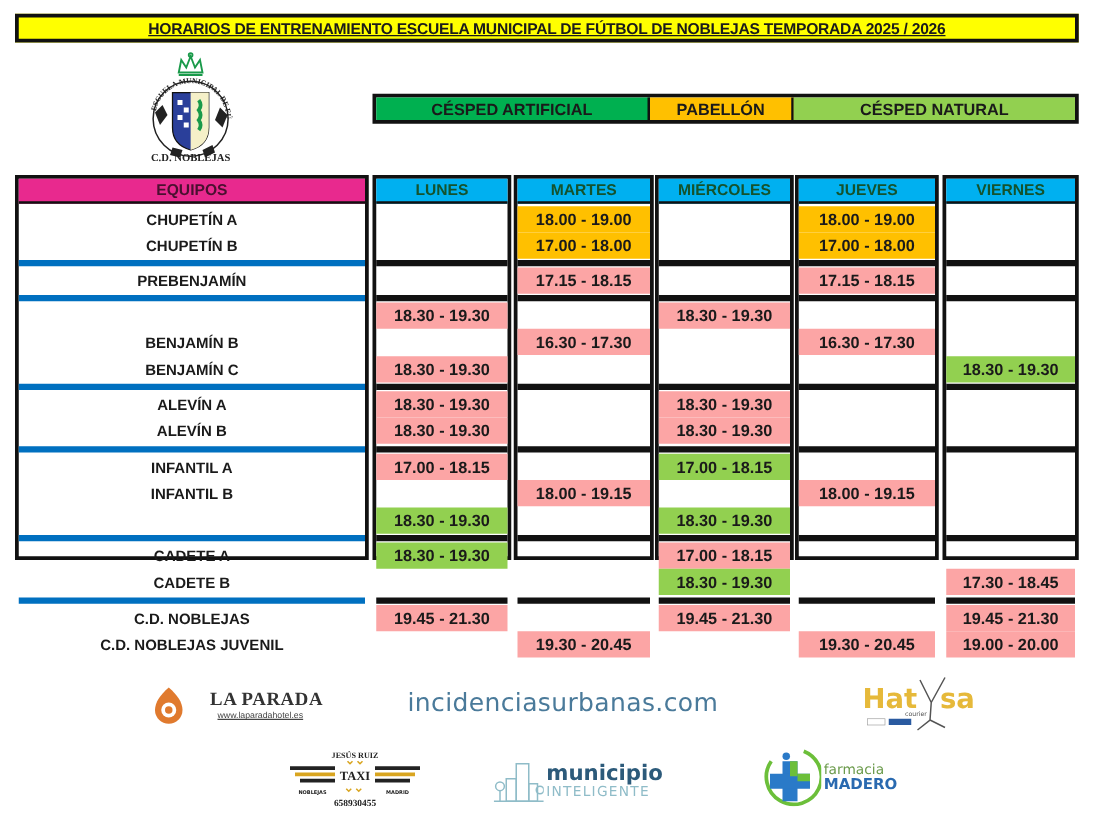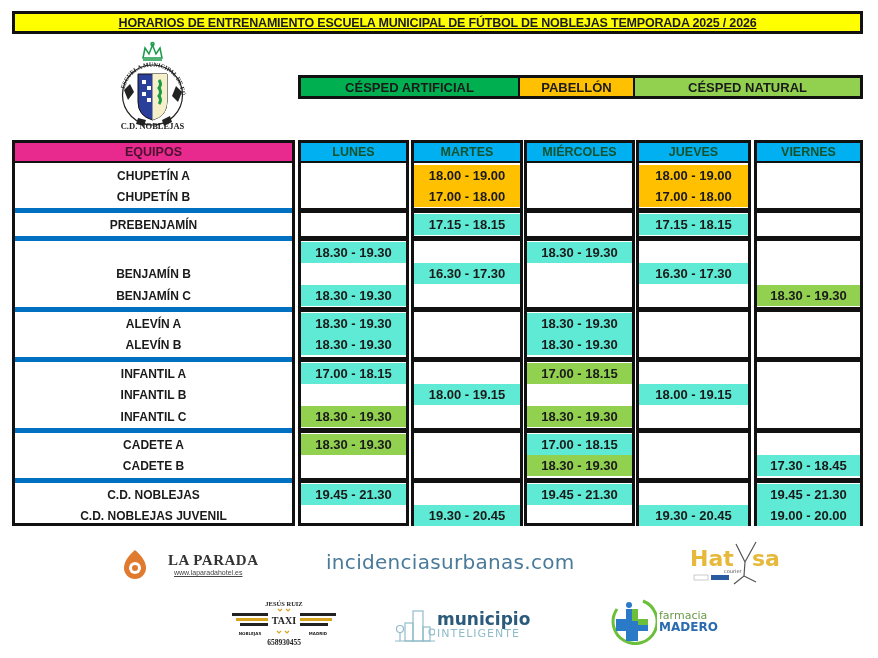--- a/index.html
+++ b/index.html
@@ -12,32 +12,32 @@
 
   .logo { left: 100px; top: 40px; width: 105px; height: 95px; }
   .logo-caption { left: 100px; top: 121px; width: 105px; text-align: center; font-family: "Liberation Serif", serif; font-weight: bold; font-size: 8.5px; color: #222; }
 
   .legend { left: 298px; top: 75px; width: 565px; height: 24px; border: 3px solid #111; display: flex; }
   .legend div { height: 100%; display: flex; align-items: center; justify-content: center; font-weight: bold; font-size: 13px; color: #1a1a1a; }
   .legend .art { width: 219px; background: #00b050; border-right: 2px solid #111; }
   .legend .pab { width: 115px; background: #ffc000; border-right: 2px solid #111; }
   .legend .nat { flex: 1; background: #92d050; }
 
-  .col { position: absolute; top: 140px; height: 386px; border: 3px solid #111; background: #fff; padding-left: 48px; }
+  .col { position: absolute; top: 140px; height: 308px; border: 3px solid #111; background: #fff; padding-left: 48px; }
   .col-head { position: absolute; left: 0; right: 0; top: 0; height: 20px; display: flex; align-items: center; justify-content: center; font-weight: bold; font-size: 12.5px; color: #14532d; border-bottom: 2px solid #111; }
   .col-head.teams { background: #e8298e; color: #4a1030; }
   .col-head.day { background: #00b0f0; }
 
   .sep { position: absolute; left: 0; right: 0; height: 5px; }
   .sep.blue { background: #0070c0; }
   .sep.black { background: #111; }
 
   .cell { position: absolute; left: 0; right: 0; height: 21px; display: flex; align-items: center; justify-content: center; font-weight: bold; font-size: 13px; color: #1a1a1a; white-space: nowrap; }
   .cell.team { font-size: 12px; }
-  .cell.art { background: #5eead4; }
+  .cell.art { background: #fca5a5; }
   .cell.nat { background: #92d050; }
   .cell.pab { background: #ffc000; }
 
   .sponsor { position: absolute; display: flex; align-items: center; }
 </style>
 </head>
 <body>
 
 <div class="abs title-bar">
   <span>HORARIOS DE ENTRENAMIENTO ESCUELA MUNICIPAL DE FÚTBOL DE NOBLEJAS TEMPORADA 2025 / 2026</span>
@@ -88,21 +88,20 @@
   <div class="cell team" style="top:71px;">PREBENJAMÍN</div>
   <div class="sep blue" style="top:93px;"></div>
   <div class="cell team" style="top:120px;">BENJAMÍN B</div>
   <div class="cell team" style="top:142px;">BENJAMÍN C</div>
   <div class="sep blue" style="top:164px;"></div>
   <div class="cell team" style="top:170px;">ALEVÍN A</div>
   <div class="cell team" style="top:191px;">ALEVÍN B</div>
   <div class="sep blue" style="top:214px;"></div>
   <div class="cell team" style="top:220px;">INFANTIL A</div>
   <div class="cell team" style="top:241px;">INFANTIL B</div>
-  <div class="cell team" style="top:263px;">INFANTIL C</div>
   <div class="sep blue" style="top:285px;"></div>
   <div class="cell team" style="top:291px;">CADETE A</div>
   <div class="cell team" style="top:312px;">CADETE B</div>
   <div class="sep blue" style="top:335px;"></div>
   <div class="cell team" style="top:341px;">C.D. NOBLEJAS</div>
   <div class="cell team" style="top:362px;">C.D. NOBLEJAS JUVENIL</div>
 </div>
 
 <div class="col" style="left:298px; width:111px;">
   <div class="col-head day">LUNES</div>

